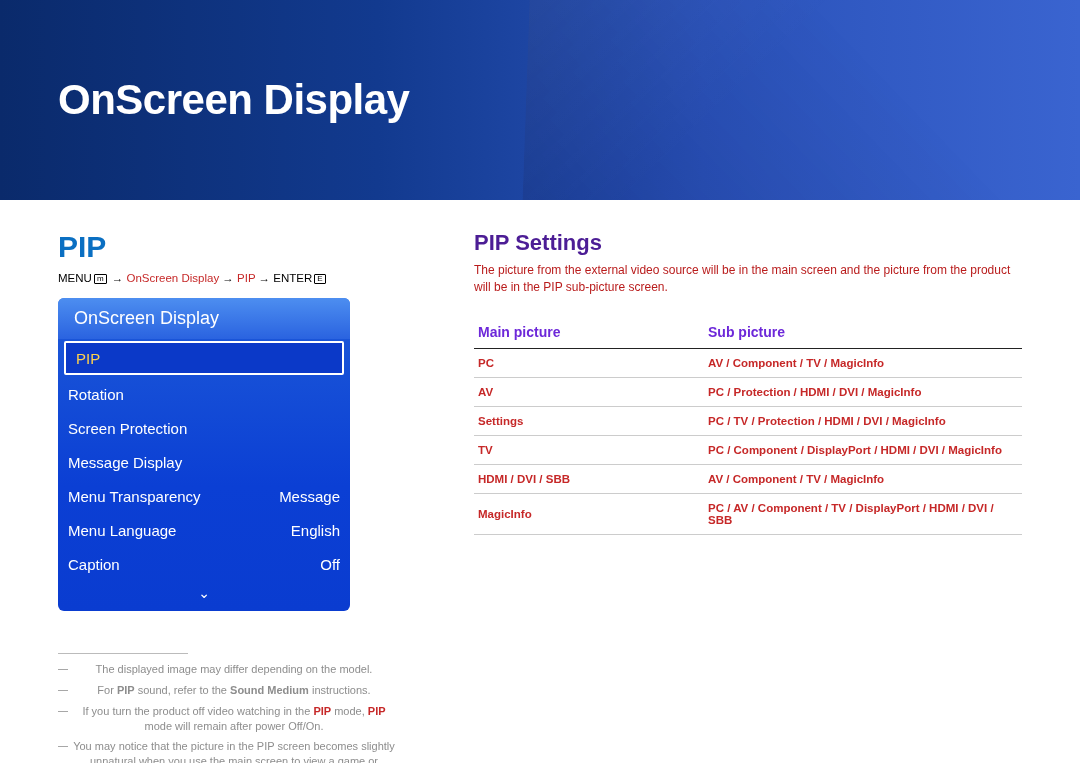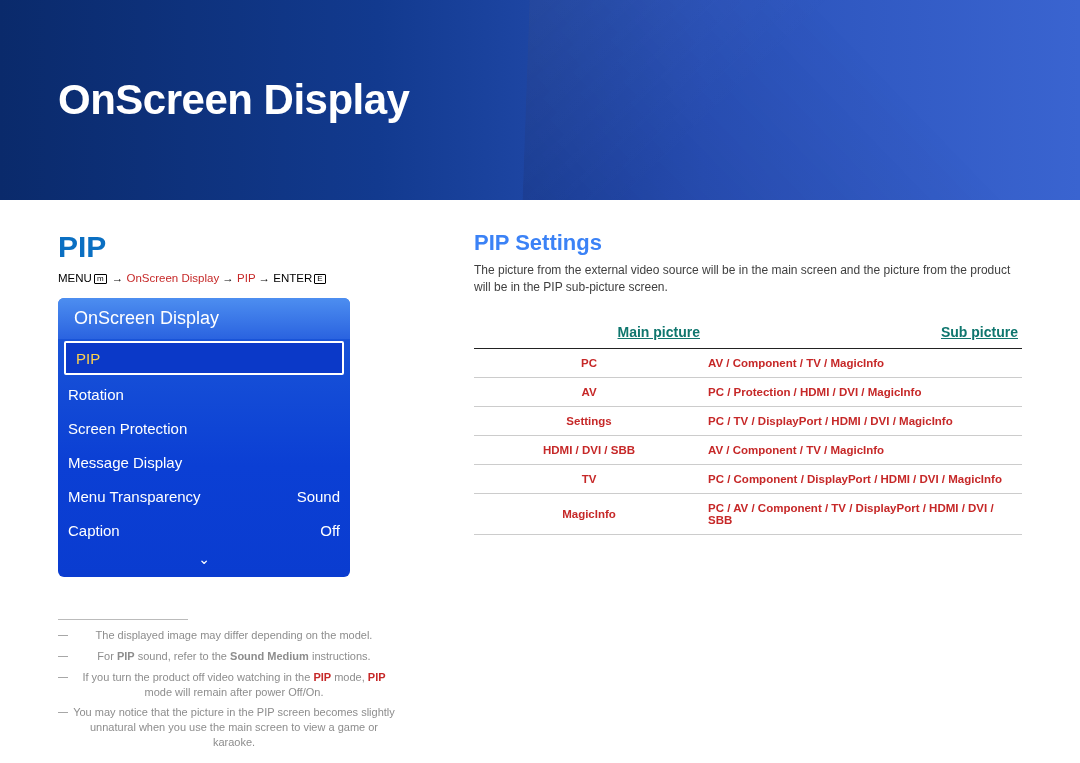--- a/index.html
+++ b/index.html
@@ -126,51 +126,50 @@
   .note b { font-weight: bold; }
   .note .hl { color: #c62828; font-weight: bold; }
 
   .right {
     flex: 1;
     padding-left: 56px;
   }
   .subhead {
     font-size: 22px;
     font-weight: 700;
-    color: #3b82f6;
+    color: #4c1d95;
     margin-bottom: 6px;
   }
   .desc {
     font-size: 12px;
-    color: #404040;
+    color: #b91c1c;
     line-height: 1.4;
     margin-bottom: 22px;
   }
   table.comp {
     width: 100%;
     border-collapse: collapse;
     font-size: 12px;
   }
   table.comp th {
-    text-align: right;
+    text-align: left;
     font-size: 14px;
-    color: #0f766e;
+    color: #6d28d9;
     font-weight: 700;
     padding: 6px 4px 8px;
     border-bottom: 1px solid #222;
-    text-decoration: underline;
   }
   table.comp td {
     padding: 8px 4px;
     border-bottom: 1px solid #ccc;
     color: #c62828;
     font-weight: bold;
     font-size: 11.5px;
   }
-  table.comp td.main { width: 230px; text-align: center; }
+  table.comp td.main { width: 230px; }
 </style>
 </head>
 <body>
 
 <div class="banner">
   <h1>OnScreen Display</h1>
 </div>
 
 <div class="content">
 
@@ -201,21 +200,25 @@
       <div class="osd-row">
         <span>Screen Protection</span>
         <span></span>
       </div>
       <div class="osd-row">
         <span>Message Display</span>
         <span></span>
       </div>
       <div class="osd-row">
         <span>Menu Transparency</span>
-        <span>Sound</span>
+        <span>Message</span>
+      </div>
+      <div class="osd-row">
+        <span>Menu Language</span>
+        <span>English</span>
       </div>
       <div class="osd-row">
         <span>Caption</span>
         <span>Off</span>
       </div>
       <div class="osd-foot">
         <span>⌄</span>
       </div>
     </div>
 
@@ -250,29 +253,29 @@
         <tr>
           <td class="main">PC</td>
           <td>AV / Component / TV / MagicInfo</td>
         </tr>
         <tr>
           <td class="main">AV</td>
           <td>PC / Protection / HDMI / DVI / MagicInfo</td>
         </tr>
         <tr>
           <td class="main">Settings</td>
-          <td>PC / TV / DisplayPort / HDMI / DVI / MagicInfo</td>
+          <td>PC / TV / Protection / HDMI / DVI / MagicInfo</td>
+        </tr>
+        <tr>
+          <td class="main">TV</td>
+          <td>PC / Component / DisplayPort / HDMI / DVI / MagicInfo</td>
         </tr>
         <tr>
           <td class="main">HDMI / DVI / SBB</td>
           <td>AV / Component / TV / MagicInfo</td>
-        </tr>
-        <tr>
-          <td class="main">TV</td>
-          <td>PC / Component / DisplayPort / HDMI / DVI / MagicInfo</td>
         </tr>
         <tr>
           <td class="main">MagicInfo</td>
           <td>PC / AV / Component / TV / DisplayPort / HDMI / DVI / SBB</td>
         </tr>
       </tbody>
     </table>
   </div>
 
 </div>

